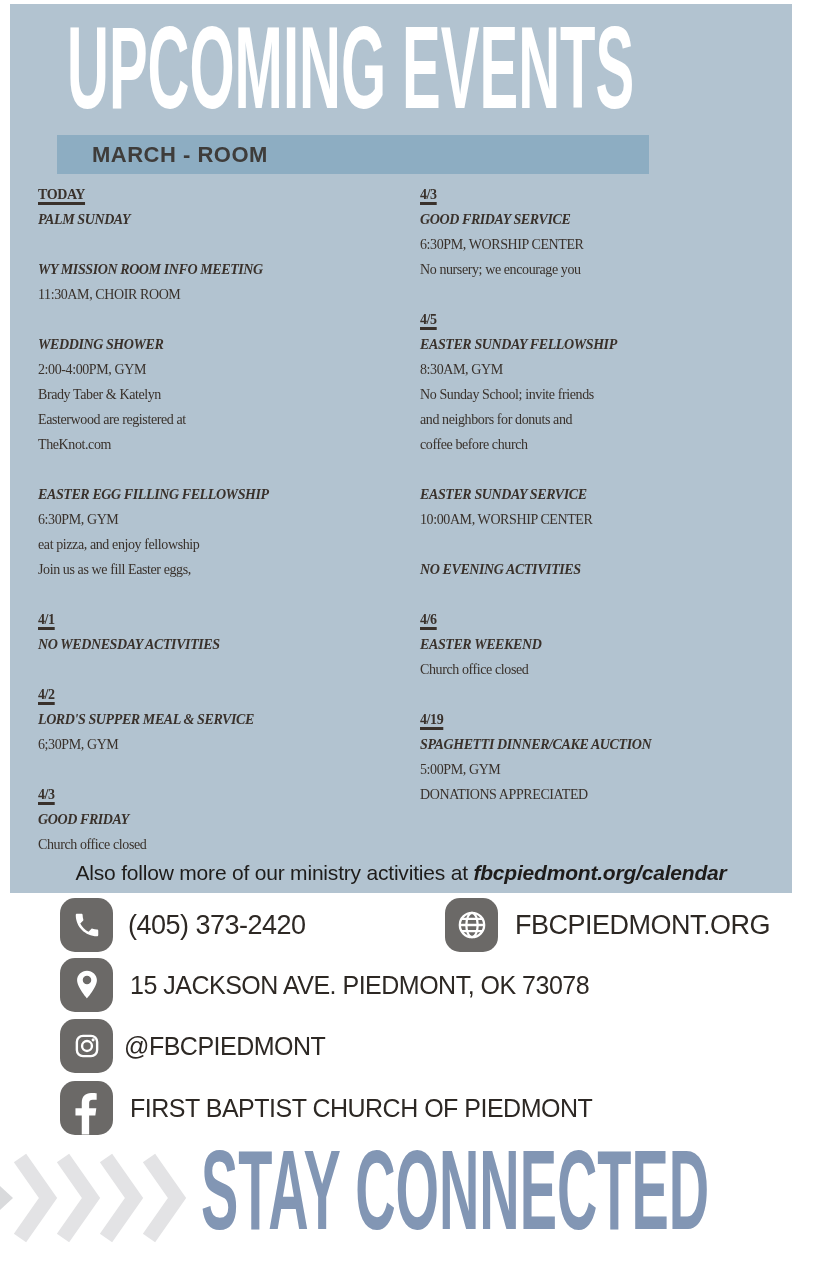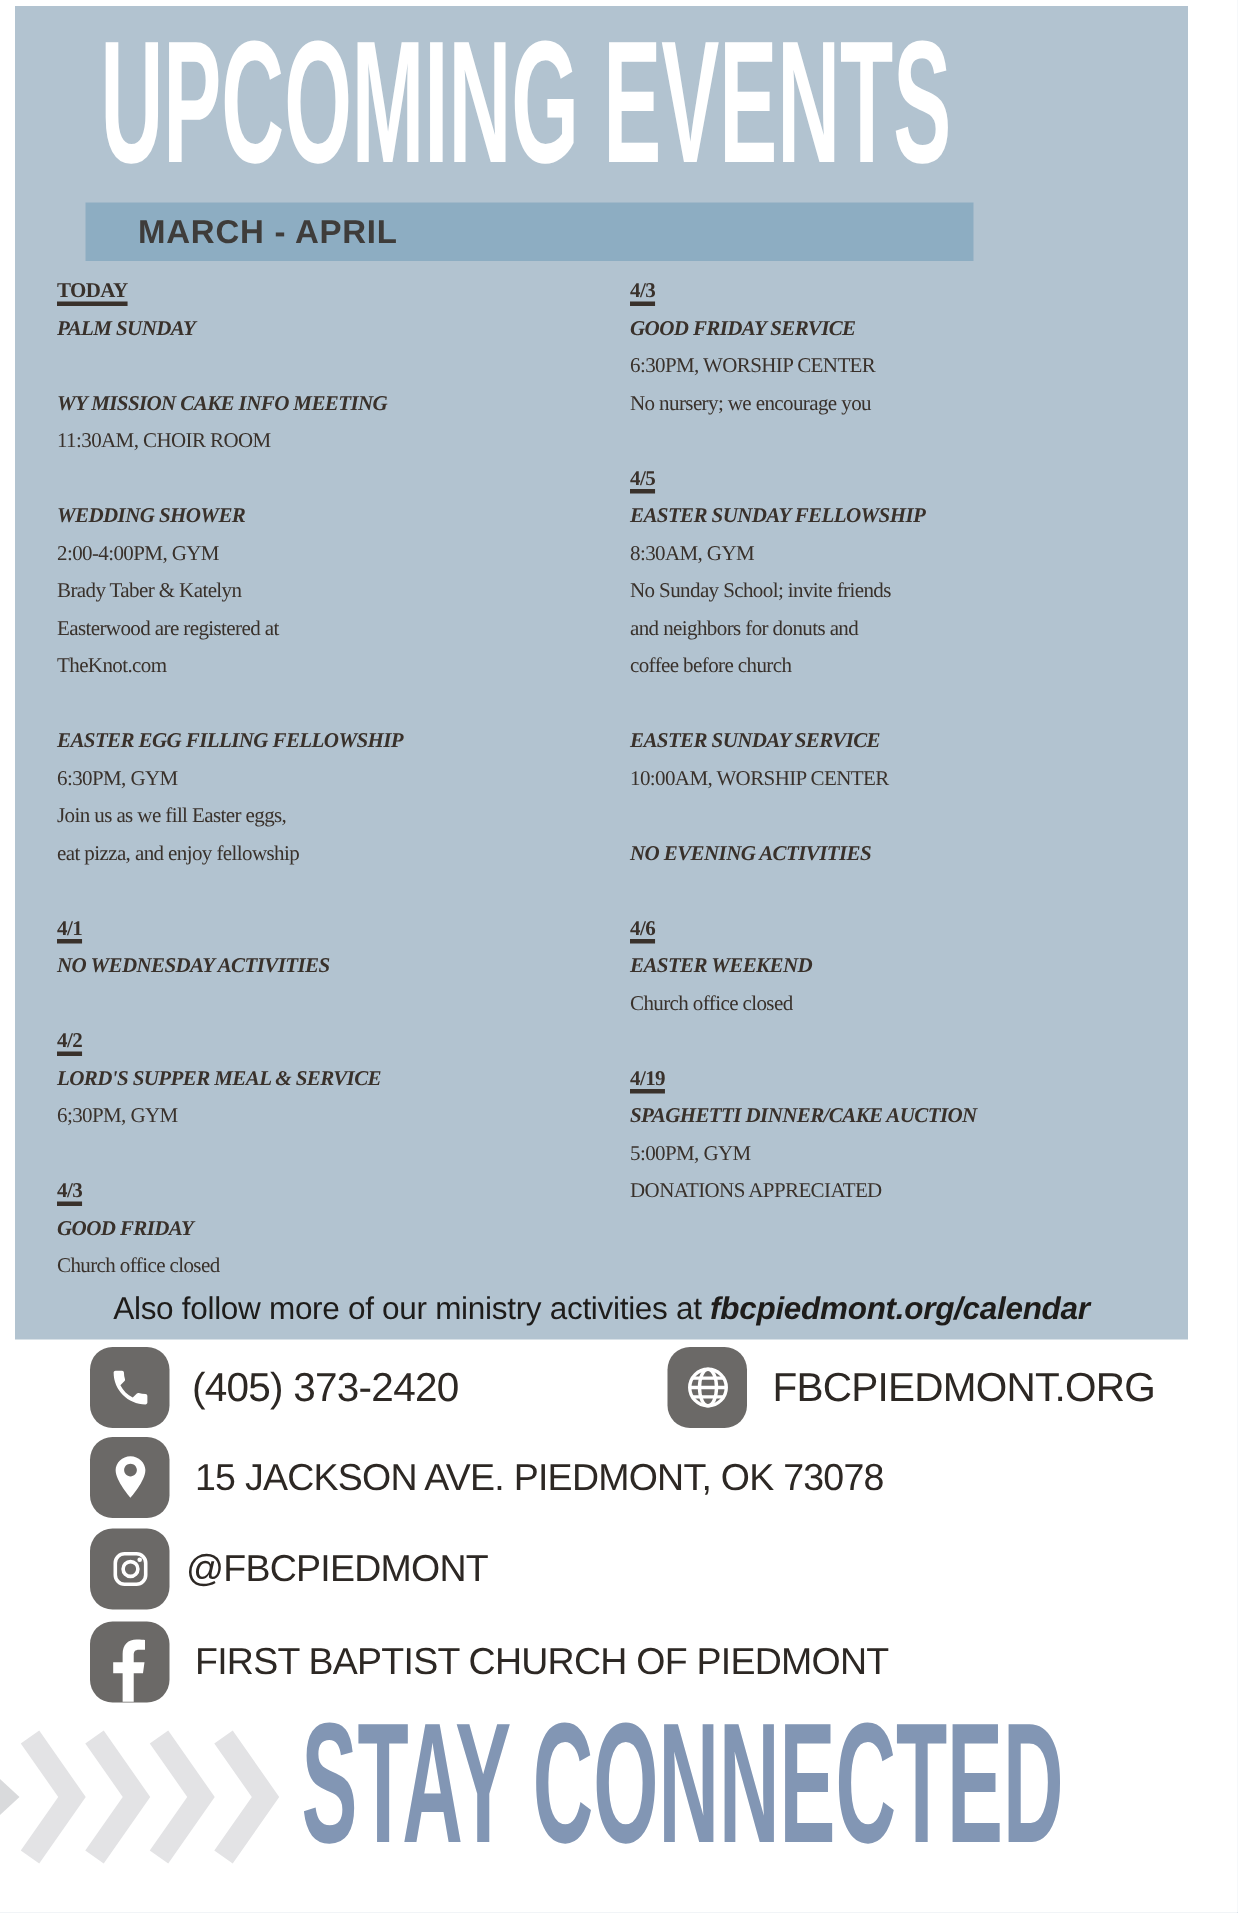--- a/index.html
+++ b/index.html
@@ -39,33 +39,33 @@
              transform:scaleX(0.49);transform-origin:0 0;}
 </style>
 </head>
 <body>
 
 <div class="page">
 
   <div class="panel">
     <h1 class="title">UPCOMING EVENTS</h1>
     <div class="monthbar">
-      <span>MARCH - APRIL</span>
+      <span>MARCH - ROOM</span>
     </div>
 
     <div class="col col-left">
   <div class="event">
     <div class="event-date">TODAY</div>
     <div class="event-title">PALM SUNDAY</div>
     <div class="event-lines"></div>
   </div>
 
   <div class="event">
 
-    <div class="event-title">WY MISSION CAKE INFO MEETING</div>
+    <div class="event-title">WY MISSION ROOM INFO MEETING</div>
     <div class="event-lines">
             <div class="event-line">11:30AM, CHOIR ROOM</div>
           </div>
   </div>
 
   <div class="event">
 
     <div class="event-title">WEDDING SHOWER</div>
     <div class="event-lines">
             <div class="event-line">2:00-4:00PM, GYM</div>
@@ -73,22 +73,22 @@
             <div class="event-line">Easterwood are registered at</div>
             <div class="event-line">TheKnot.com</div>
           </div>
   </div>
 
   <div class="event">
 
     <div class="event-title">EASTER EGG FILLING FELLOWSHIP</div>
     <div class="event-lines">
             <div class="event-line">6:30PM, GYM</div>
+            <div class="event-line">eat pizza, and enjoy fellowship</div>
             <div class="event-line">Join us as we fill Easter eggs,</div>
-            <div class="event-line">eat pizza, and enjoy fellowship</div>
           </div>
   </div>
 
   <div class="event">
     <div class="event-date">4/1</div>
     <div class="event-title">NO WEDNESDAY ACTIVITIES</div>
     <div class="event-lines"></div>
   </div>
 
   <div class="event">

